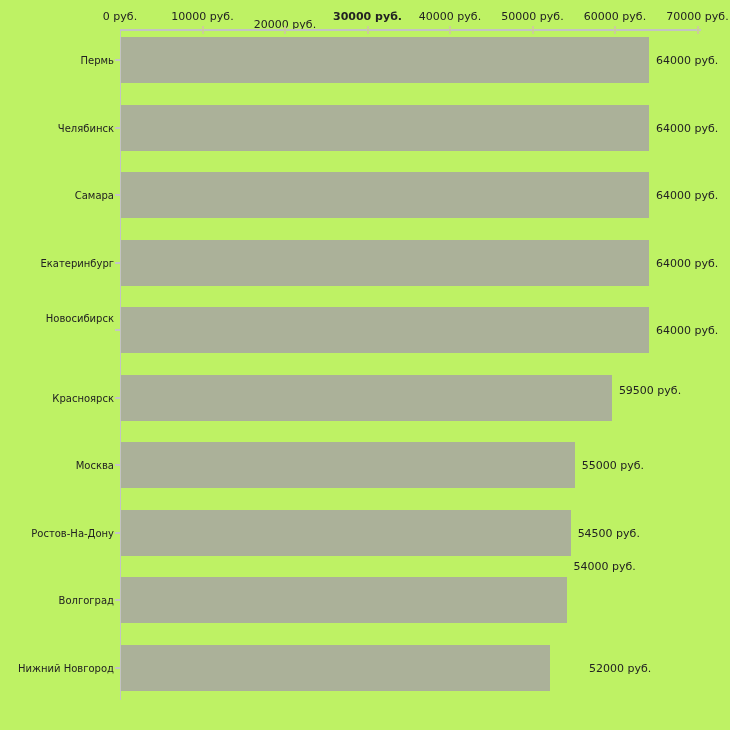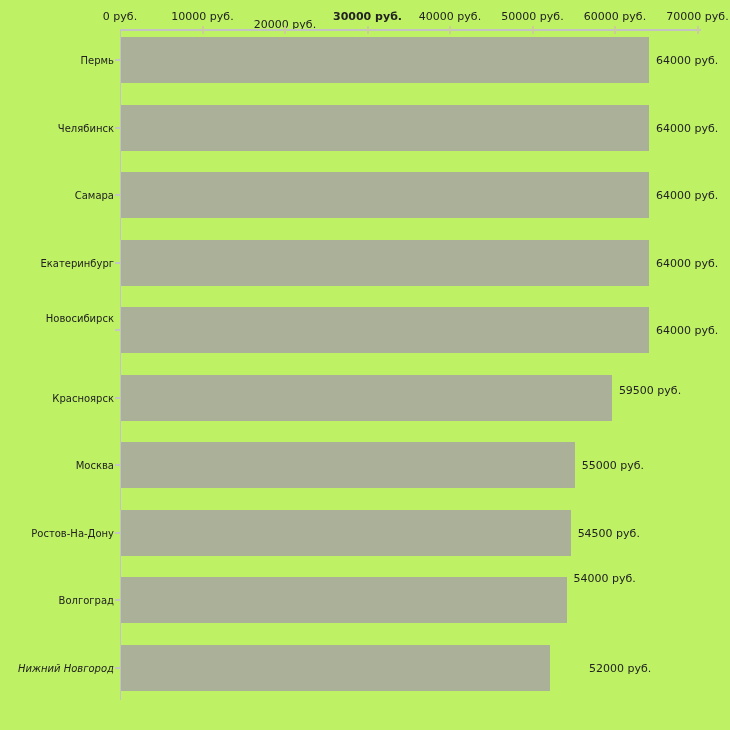--- a/index.html
+++ b/index.html
@@ -114,22 +114,22 @@
       <div>
         <span class="cat-label" style="right: 616px; top: 532.5px; color: rgb(34, 34, 34); margin-left: 36px;">Ростов-На-Дону</span>
         <div class="cat-tick" style="left: 115px; top: 531.5px; width: 5px; height: 2px; background: rgb(197, 197, 197);"></div>
         <div class="bar" style="left: 121px; top: 509.5px; width: 449.625px; height: 46px; background: rgb(171, 177, 153);"></div>
         <span class="val-label" style="left: 577.625px; top: 532.5px; color: rgb(34, 34, 34);">54500 руб.</span>
       </div>
       <div>
         <span class="cat-label" style="right: 616px; top: 600px; color: rgb(34, 34, 34);">Волгоград</span>
         <div class="cat-tick" style="left: 115px; top: 599px; width: 5px; height: 2px; background: rgb(197, 197, 197);"></div>
         <div class="bar" style="left: 121px; top: 577px; width: 445.5px; height: 46px; background: rgb(171, 177, 153);"></div>
-        <span class="val-label" style="left: 573.5px; top: 578px; color: rgb(34, 34, 34); text-align: right;">54000 руб.</span>
+        <span class="val-label" style="left: 573.5px; top: 566px; color: rgb(34, 34, 34); text-align: right;">54000 руб.</span>
       </div>
       <div>
-        <span class="cat-label" style="right: 616px; top: 667.5px; color: rgb(34, 34, 34); font-style: italic;">Нижний Новгород</span>
+        <span class="cat-label" style="right: 616px; top: 667.5px; color: rgb(34, 34, 34);">Нижний Новгород</span>
         <div class="cat-tick" style="left: 115px; top: 666.5px; width: 5px; height: 2px; background: rgb(197, 197, 197);"></div>
         <div class="bar" style="left: 121px; top: 644.5px; width: 429px; height: 46px; background: rgb(171, 177, 153);"></div>
         <span class="val-label" style="left: 589px; top: 667.5px; color: rgb(34, 34, 34);">52000 руб.</span>
       </div>
     </div>
 </div>
 
 </body></html>

